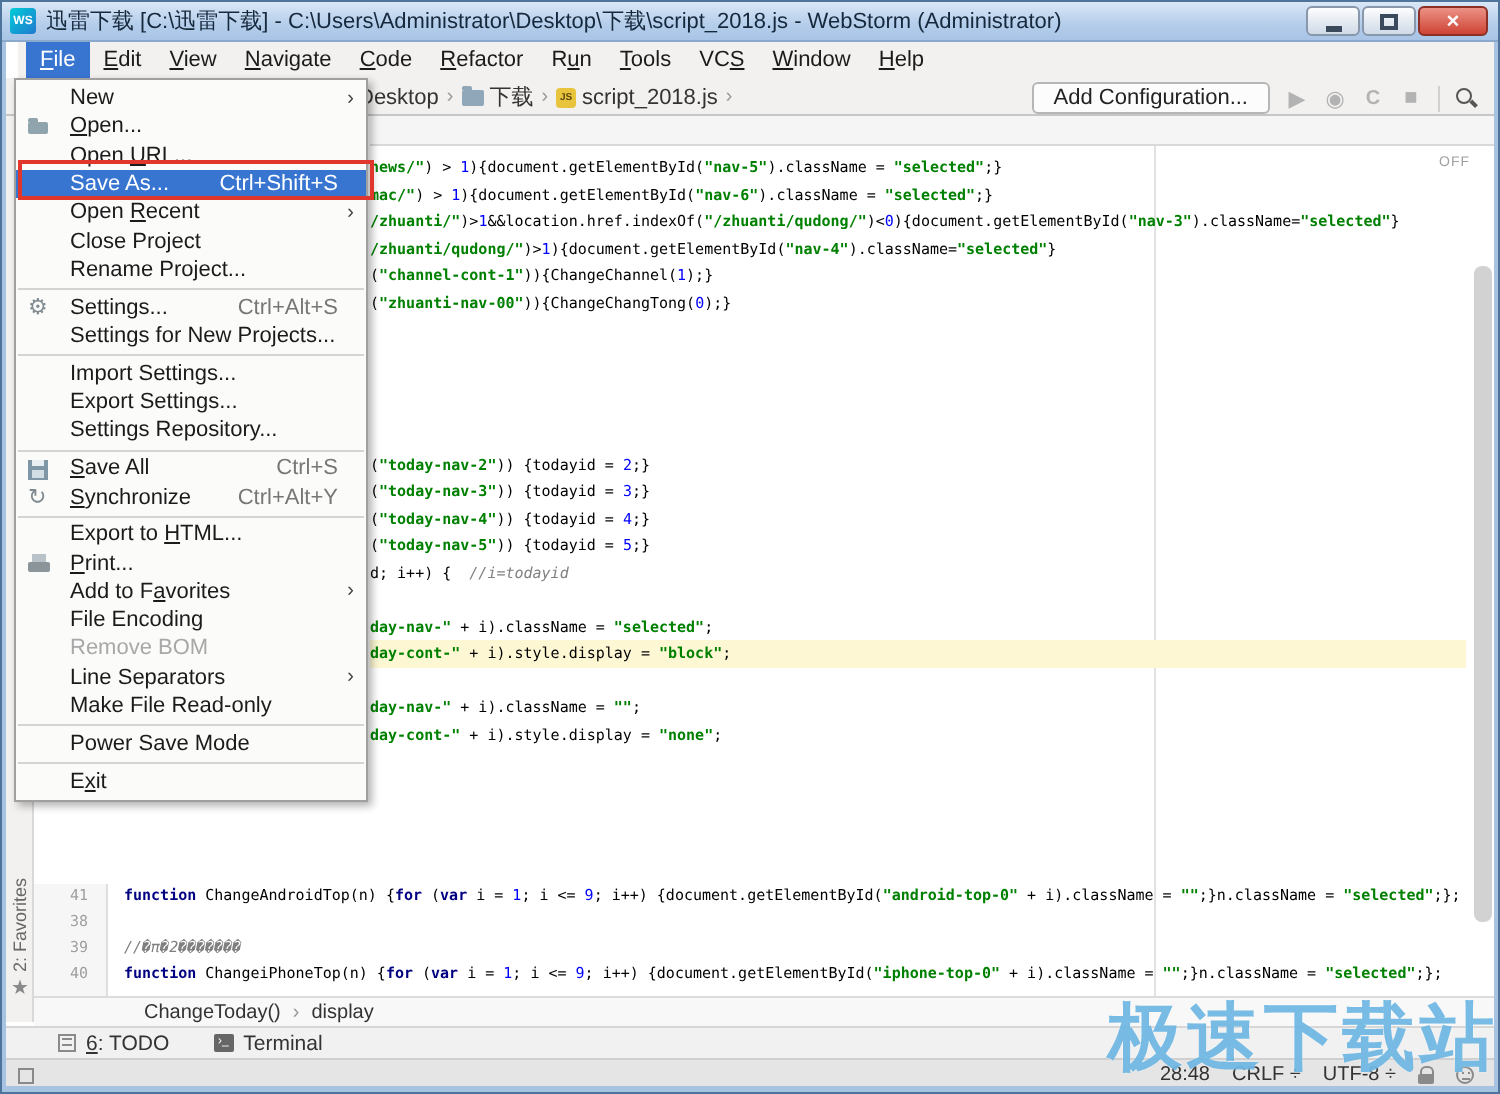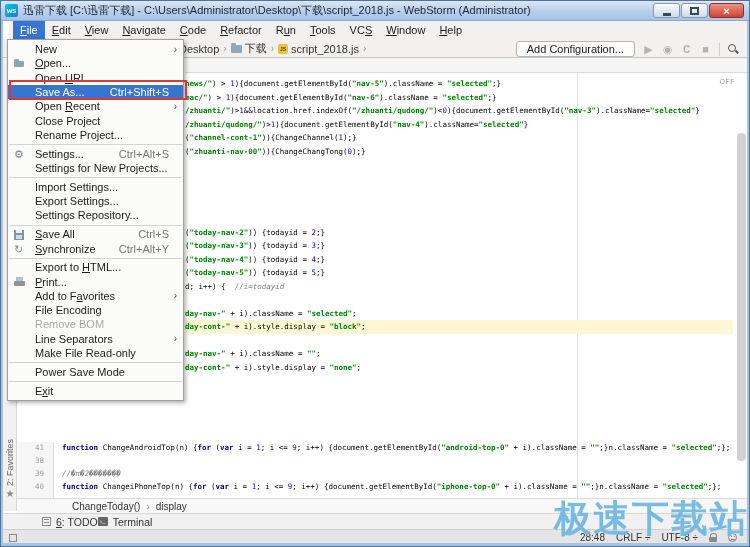--- a/index.html
+++ b/index.html
@@ -110,21 +110,21 @@
   .red-rect { position:absolute; left:8px; top:79px; width:178px; height:20px; border:2px solid #e0362c; z-index:12; }
 
   
   .ed-bc { position:absolute; left:16px; right:2px; top:497px; height:15px; background:#f8f8f8;
            border-top:1px solid #dcdcdc; display:flex; align-items:center; padding-left:55px;
            font-size:10px; color:#333; z-index:1; }
   .ed-bc .csep { margin:0 6px; }
 
   
   .twbar { position:absolute; left:2px; right:2px; top:512px; height:16px; background:#f1f1f1;
-           border-top:1px solid #d6d6d6; display:flex; align-items:center; padding-left:39px;
+           border-top:1px solid #d6d6d6; display:flex; align-items:center; gap:22px; padding-left:26px;
            font-size:10.5px; color:#333; z-index:1; }
   .twitem { display:flex; align-items:center; gap:5px; }
   .ic-todo { width:9px; height:9px; border:1px solid #8a8a8a; position:relative; }
   .ic-todo::before { content:""; position:absolute; left:1px; top:1px; width:5px; height:1px; background:#8a8a8a; }
   .ic-todo::after { content:""; position:absolute; left:1px; top:4px; width:5px; height:1px; background:#8a8a8a; }
   .ic-terminal { width:10px; height:9px; background:#666; border-radius:1px; color:#fff; font-size:6px;
                  line-height:8px; text-align:center; }
 
   
   .statusbar { position:absolute; left:2px; right:2px; top:528px; height:16px; background:#e5e5e5;

